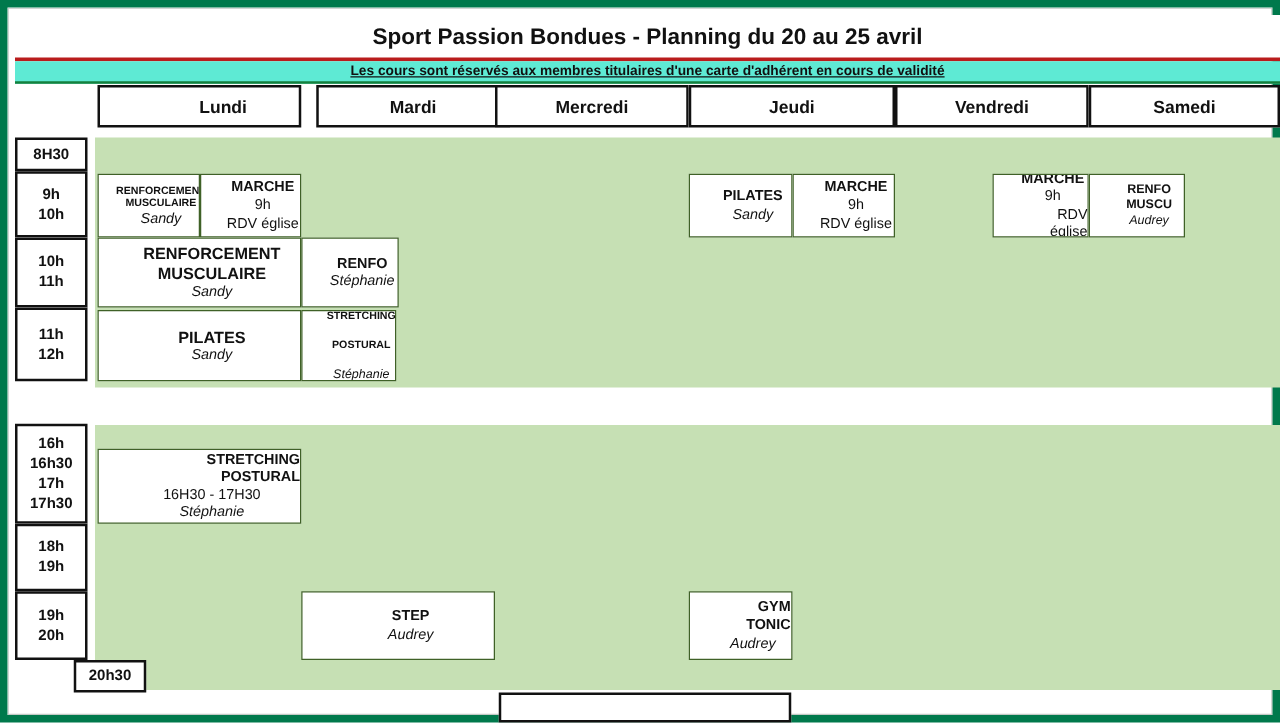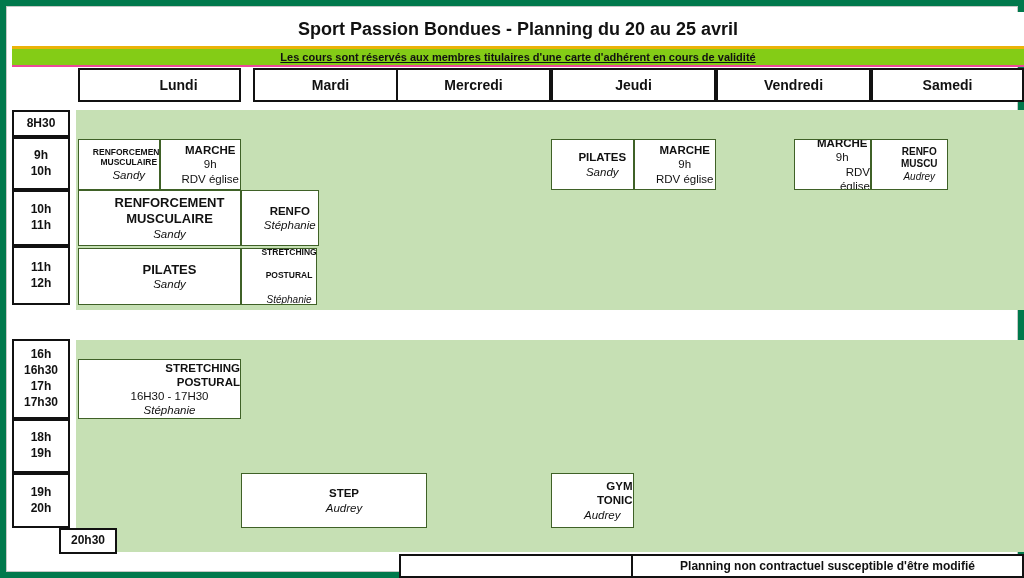--- a/index.html
+++ b/index.html
@@ -9,27 +9,27 @@
   }
   .frame {
     position:absolute; left:0; top:0; width:1024px; height:578px;
     box-sizing:border-box; border:6px solid #00794C;
     box-shadow: inset 0 0 0 1px rgba(20,40,25,.25);
   }
   .content { position:absolute; left:6px; top:6px; width:1012px; height:566px; }
 
   .title-bar {
     position:absolute; left:0; top:0; width:1012px; height:34px;
-    border-bottom:3px solid #eab308; background:#fff;
+    border-bottom:3px solid #b91c1c; background:#fff;
     display:flex; align-items:center; justify-content:center;
     font-weight:bold; font-size:18px;
   }
   .subtitle-bar {
     position:absolute; left:0; top:37px; width:1012px; height:16px;
-    border-bottom:2px solid #ec4899; background:#84cc16;
+    border-bottom:2px solid #15803d; background:#5eead4;
     display:flex; align-items:center; justify-content:center;
     font-weight:bold; font-size:11px;
   }
   .subtitle-bar span { text-decoration:underline; }
 
   .day-cell {
     position:absolute; top:56px; height:34px; box-sizing:border-box;
     border:2px solid #111; background:#fff;
     display:flex; align-items:center; justify-content:center;
     font-weight:bold; font-size:14px;
@@ -174,29 +174,26 @@
         <div class="card" style="left: 229px; top: 236px; width: 76px; height: 57px; gap: 13px;">
           <div class="ln-b-xs">STRETCHING</div>
           <div class="ln-b-xs">POSTURAL</div>
           <div class="ln-i-s">Stéphanie</div>
         </div>
         <div class="card" style="left: 66px; top: 347px; width: 163px; height: 60px;">
           <div class="ln-b">STRETCHING POSTURAL</div>
           <div class="ln-r">16H30 - 17H30</div>
           <div class="ln-i">Stéphanie</div>
         </div>
-        <div class="card" style="left: 229px; top: 461px; width: 186px; height: 55px;">
+        <div class="card" style="left: 229px; top: 461px; width: 155px; height: 55px;">
           <div class="ln-b">STEP</div>
           <div class="ln-i">Audrey</div>
         </div>
         <div class="card" style="left: 539px; top: 461px; width: 82.5px; height: 55px;">
           <div class="ln-b">GYM TONIC</div>
           <div class="ln-i">Audrey</div>
         </div>
       </div>
 
     <div class="footer-box footer-mid"></div>
-    <div class="footer-box footer-right">
-      <span>Planning non contractuel susceptible d'être modifié</span>
-    </div>
 
   </div>
 </div>
 
 </body></html>

